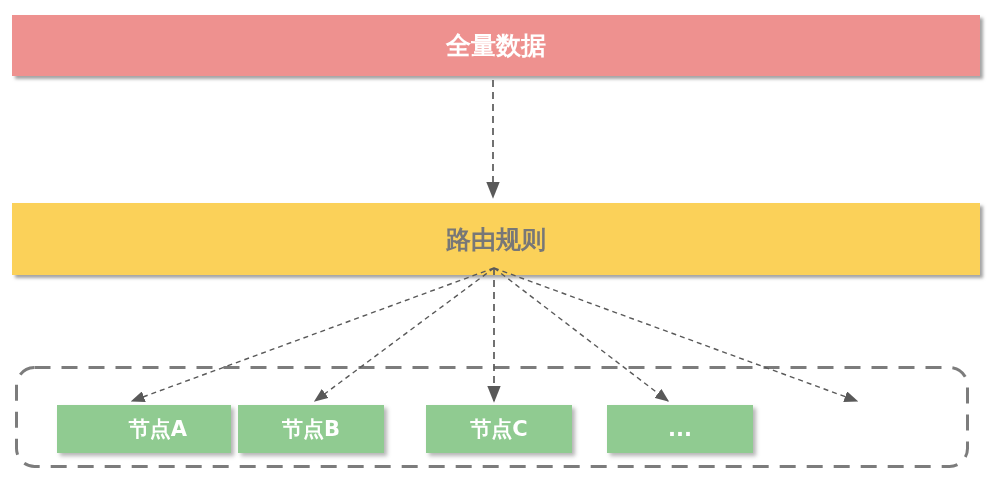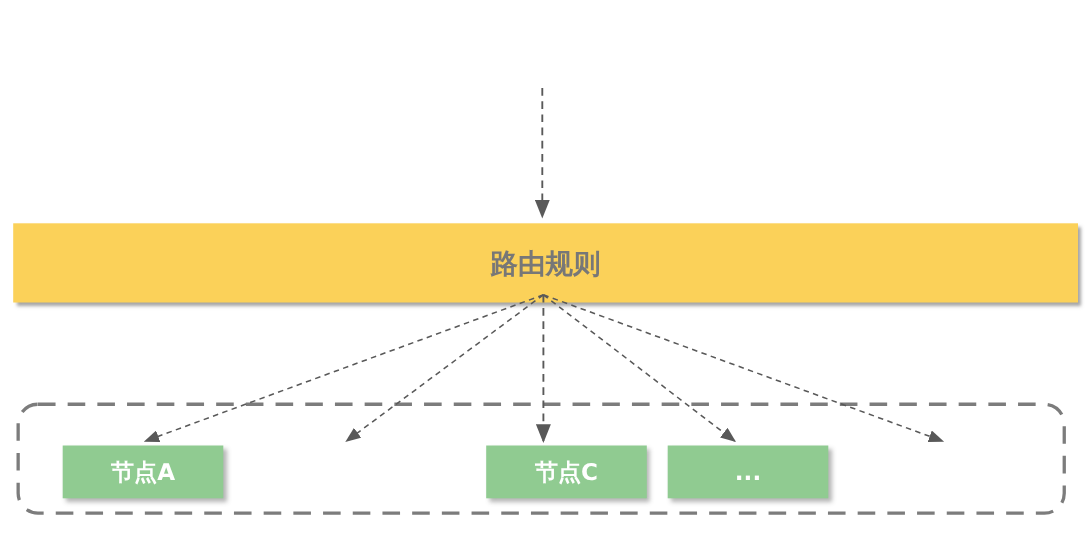--- a/index.html
+++ b/index.html
@@ -52,23 +52,23 @@
     height: 48px;
     background: var(--node-green, #90cb91);
     color: var(--node-text, #ffffff);
     font-weight: bold;
     font-size: 21px;
     display: flex;
     align-items: center;
     justify-content: center;
     box-shadow: 3px 3px 4px rgba(90,90,90,0.45);
   }
-  .node.n0 { left: 42px; }
+  .node.n0 { left: 42px; padding-left: 28px; }
   .node.n1 { left: 223px; }
-  .node.n2 { left: 427px; }
+  .node.n2 { left: 411px; }
   .node.n3 { left: 592px; }
   .node.n4 { left: 775px; }
   svg.overlay {
     position: absolute;
     left: 0; top: 0;
     width: 993px;
     height: 487px;
     pointer-events: none;
   }
   .arrow {
@@ -91,28 +91,34 @@
     stroke-width: 3;
     stroke-dasharray: 16 11;
     fill: none;
   }
 </style>
 </head>
 <body>
 
 <div class="canvas">
 
+  <div class="bar red">
+    <span>全量数据</span>
+  </div>
 
   <div class="bar yellow">
     <span>路由规则</span>
   </div>
 
   <div class="node-container">
     <div class="node n0">
       <span>节点A</span>
+    </div>
+    <div class="node n1">
+      <span>节点B</span>
     </div>
     <div class="node n2">
       <span>节点C</span>
     </div>
     <div class="node n3">
       <span>...</span>
     </div>
   </div>
 
   <svg class="overlay" viewBox="0 0 993 487">

